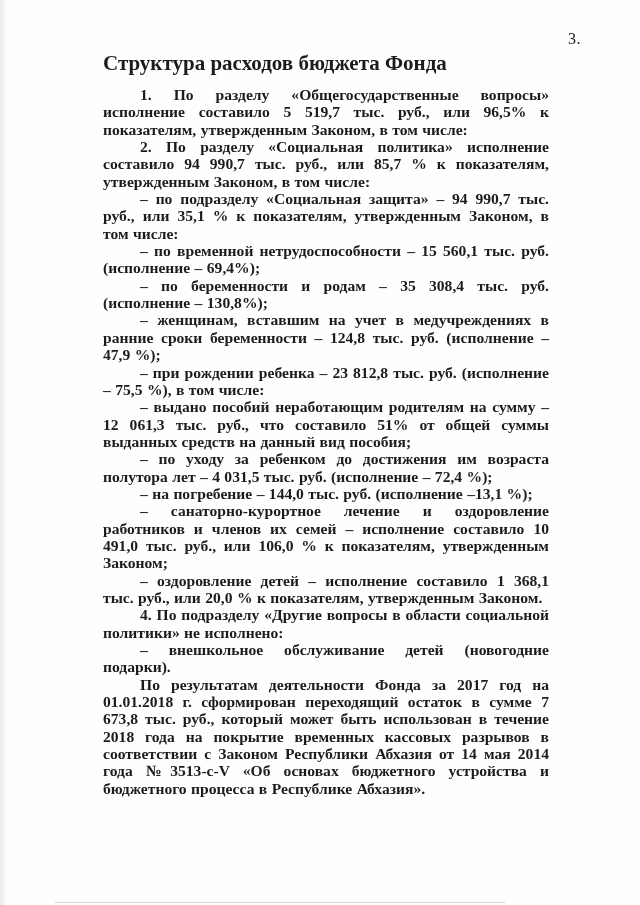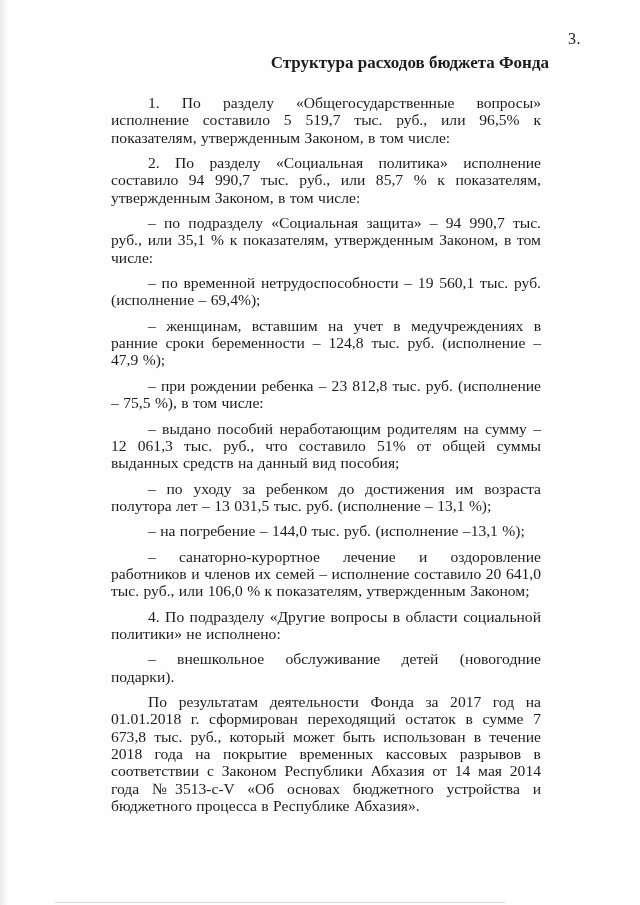--- a/index.html
+++ b/index.html
@@ -39,61 +39,64 @@
     left: 568px;
     font-size: 16px;
     letter-spacing: 0.5px;
   }
   .doc-title {
     position: absolute;
     top: 54px;
     left: 103px;
     width: 446px;
     margin: 0;
-    text-align: right;
+    text-align: left;
     font-weight: bold;
-    font-size: 17px;
+    font-size: 21px;
     line-height: 18px;
   }
   .body-text {
     position: absolute;
     top: 86px;
     left: 103px;
     width: 446px;
     font-size: 15.6px;
     line-height: 17.35px;
     text-align: justify;
   }
   .body-text p {
-    margin: 8px;
+    margin: 0;
     padding: 0;
     text-indent: 37px;
     word-spacing: 0.5px;
+    font-weight: bold;
   }
 </style>
 </head>
 <body>
 
 <div class="page">
   <div class="edge-left"></div>
 
   <div class="page-number">3.</div>
 
   <h1 class="doc-title">Структура расходов бюджета Фонда</h1>
 
   <div class="body-text">
     <p>1. По разделу «Общегосударственные вопросы» исполнение составило 5 519,7 тыс. руб., или 96,5% к показателям, утвержденным Законом, в том числе:</p>
     <p>2. По разделу «Социальная политика» исполнение составило 94 990,7 тыс. руб., или 85,7 % к показателям, утвержденным Законом, в том числе:</p>
     <p>– по подразделу «Социальная защита» – 94 990,7 тыс. руб., или 35,1 % к показателям, утвержденным Законом, в том числе:</p>
-    <p>– по временной нетрудоспособности – 19 560,1 тыс. руб. (исполнение – 69,4%);</p>
+    <p>– по временной нетрудоспособности – 15 560,1 тыс. руб. (исполнение – 69,4%);</p>
+    <p>– по беременности и родам – 35 308,4 тыс. руб. (исполнение – 130,8%);</p>
     <p>– женщинам, вставшим на учет в медучреждениях в ранние сроки беременности – 124,8 тыс. руб. (исполнение – 47,9 %);</p>
     <p>– при рождении ребенка – 23 812,8 тыс. руб. (исполнение – 75,5 %), в том числе:</p>
     <p>– выдано пособий неработающим родителям на сумму – 12 061,3 тыс. руб., что составило 51% от общей суммы выданных средств на данный вид пособия;</p>
-    <p>– по уходу за ребенком до достижения им возраста полутора лет – 13 031,5 тыс. руб. (исполнение – 13,1 %);</p>
+    <p>– по уходу за ребенком до достижения им возраста полутора лет – 4 031,5 тыс. руб. (исполнение – 72,4 %);</p>
     <p>– на погребение – 144,0 тыс. руб. (исполнение –13,1 %);</p>
-    <p>– санаторно-курортное лечение и оздоровление работников и членов их семей – исполнение составило 20 641,0 тыс. руб., или 106,0 % к показателям, утвержденным Законом;</p>
+    <p>– санаторно-курортное лечение и оздоровление работников и членов их семей – исполнение составило 10 491,0 тыс. руб., или 106,0 % к показателям, утвержденным Законом;</p>
+    <p>– оздоровление детей – исполнение составило 1 368,1 тыс. руб., или 20,0 % к показателям, утвержденным Законом.</p>
     <p>4. По подразделу «Другие вопросы в области социальной политики» не исполнено:</p>
     <p>– внешкольное обслуживание детей (новогодние подарки).</p>
     <p>По результатам деятельности Фонда за 2017 год на 01.01.2018 г. сформирован переходящий остаток в сумме 7 673,8 тыс. руб., который может быть использован в течение 2018 года на покрытие временных кассовых разрывов в соответствии с Законом Республики Абхазия от 14 мая 2014 года №3513-с-V «Об основах бюджетного устройства и бюджетного процесса в Республике Абхазия».</p>
   </div>
 
   <div class="scan-line"></div>
 </div>
 
 </body></html>

